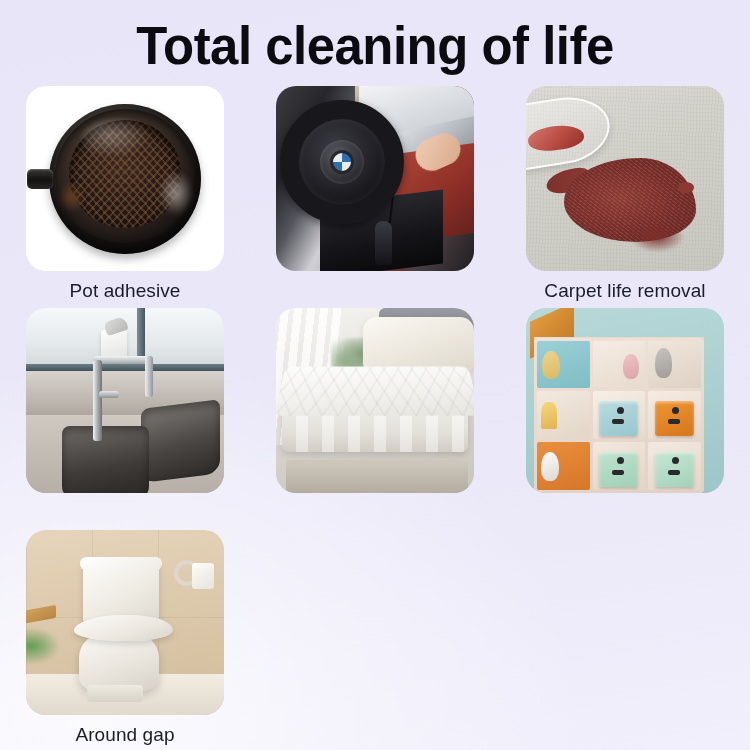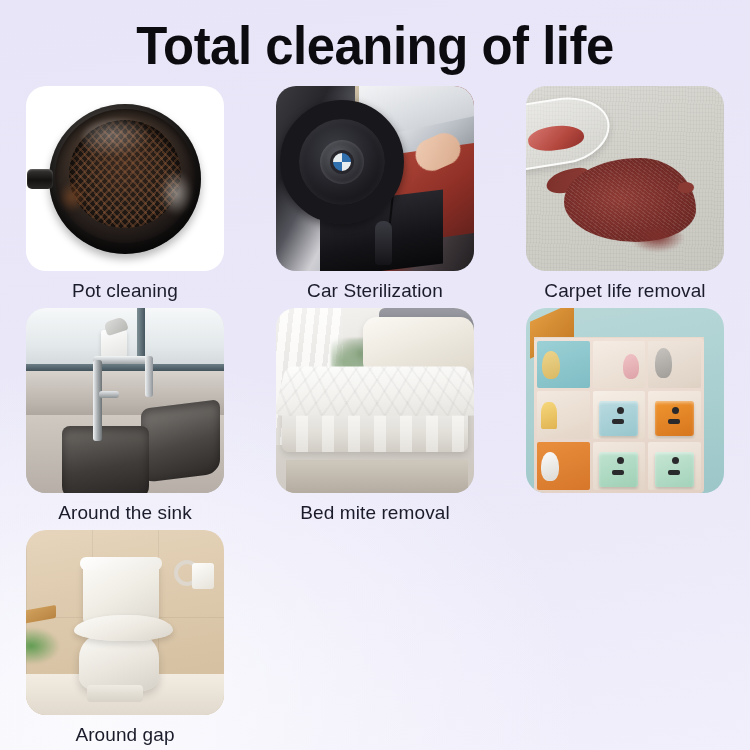--- a/index.html
+++ b/index.html
@@ -660,40 +660,39 @@
           <div class="pot-body">
             <div class="pot-handle"></div>
             <div class="pot-rim"></div>
             <div class="pot-inner"></div>
             <div class="pot-sheen"></div>
             <div class="pot-burn1"></div>
             <div class="pot-burn2"></div>
           </div>
         </div>
       </div>
-      <div class="caption">Pot cleaning</div>
+      <div class="caption">Pot adhesive</div>
     </div>
 
     <div class="cell">
       <div class="tile t-car">
         <div class="car-sky"></div>
         <div class="car-hood"></div>
         <div class="car-red"></div>
         <div class="car-arm"></div>
         <div class="car-hang"></div>
         <div class="car-hang-b"></div>
         <div class="car-dash"></div>
         <div class="car-console"></div>
         <div class="car-antenna"></div>
         <div class="car-wheel"></div>
         <div class="car-hub"></div>
         <div class="car-logo"></div>
         <div class="car-shift"></div>
       </div>
-      <div class="caption">Car Sterilization</div>
     </div>
 
     <div class="cell">
       <div class="tile t-carpet">
         <div class="stain-arm"></div>
         <div class="stain-main"></div>
         <div class="stain-tail"></div>
         <div class="stain-drop"></div>
         <div class="glass"></div>
         <div class="glass-wine"></div>
@@ -712,35 +711,33 @@
         <div class="sk-counter2"></div>
         <div class="sk-bowl2"></div>
         <div class="sk-bowl1"></div>
         <div class="sk-cup"></div>
         <div class="sk-brush"></div>
         <div class="sk-faucet-arm"></div>
         <div class="sk-faucet-col"></div>
         <div class="sk-faucet-spout"></div>
         <div class="sk-faucet-lever"></div>
       </div>
-      <div class="caption">Around the sink</div>
     </div>
 
     <div class="cell">
       <div class="tile t-bed">
         <div class="bd-wall"></div>
         <div class="bd-curtain"></div>
         <div class="bd-plant"></div>
         <div class="bd-headboard"></div>
         <div class="bd-pillow"></div>
         <div class="bd-base"></div>
         <div class="bd-side"></div>
         <div class="bd-top"></div>
       </div>
-      <div class="caption">Bed mite removal</div>
     </div>
 
     <div class="cell">
       <div class="tile t-shelf">
         <div class="sh-slant"></div>
         <div class="sh-topshelf"></div>
         <div class="sh-plant"></div>
         <div class="sh-pot"></div>
         <div class="sh-unit">
           <div class="sh-cell sh-c1">

